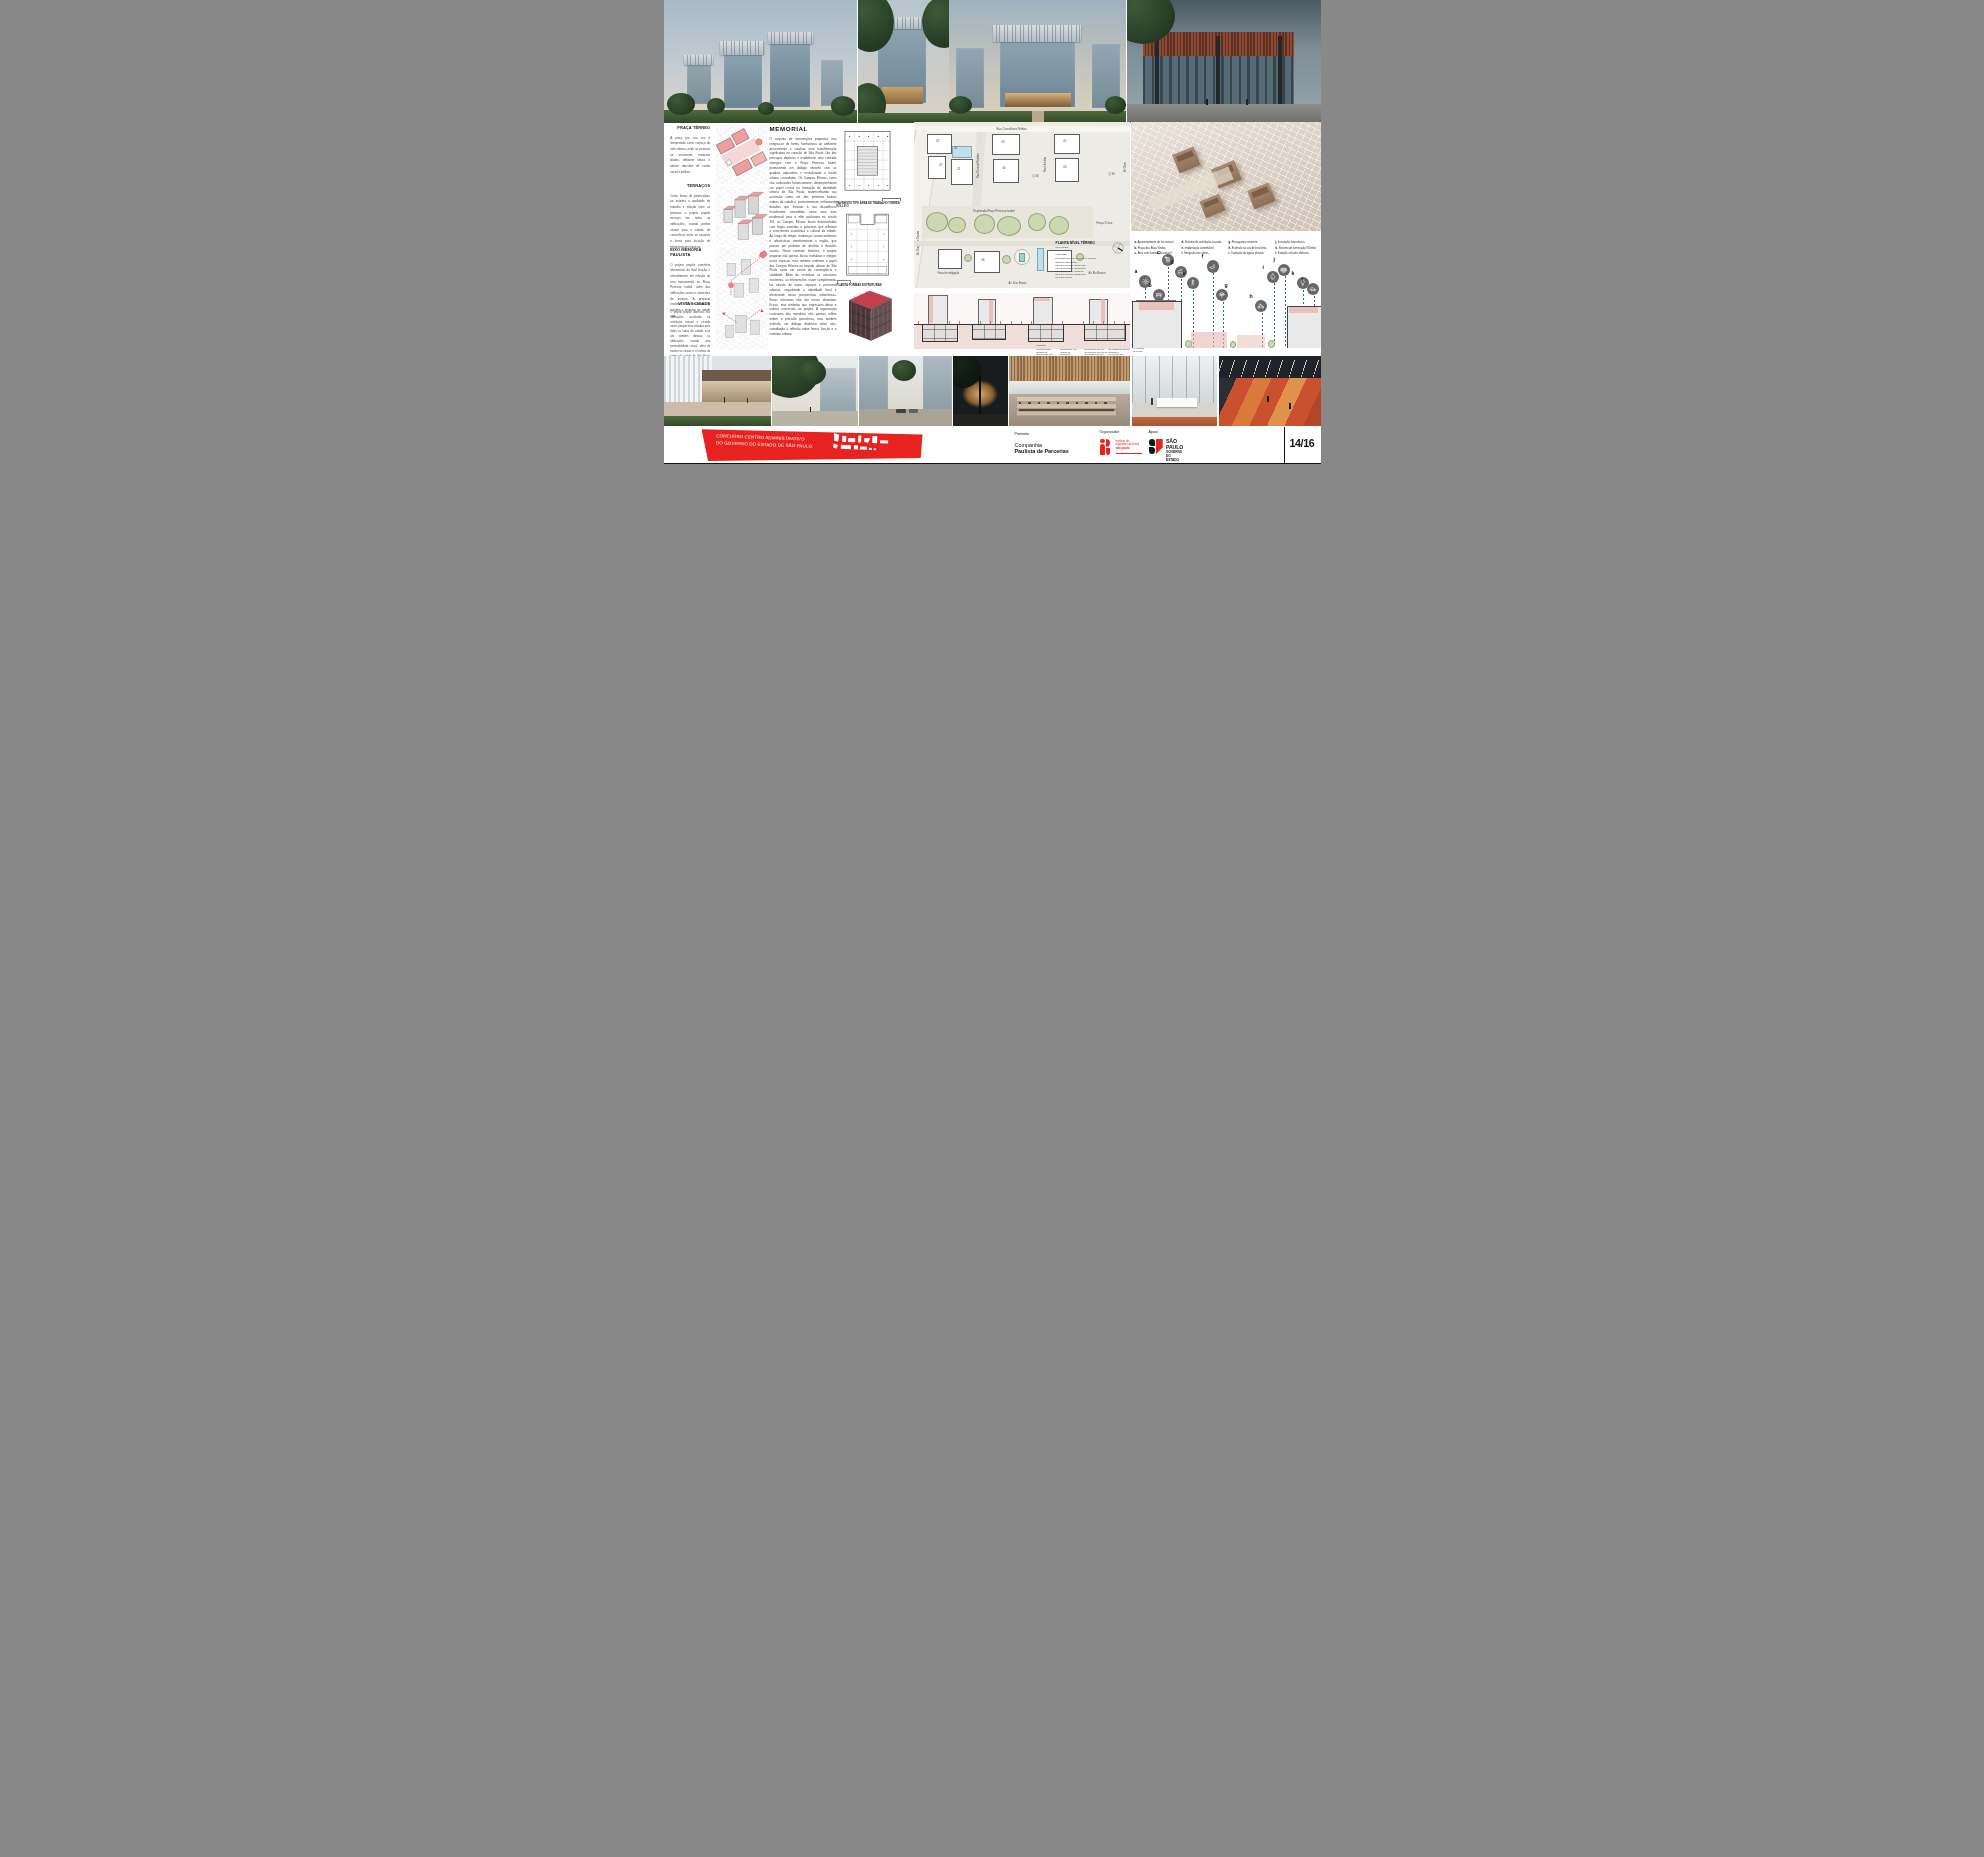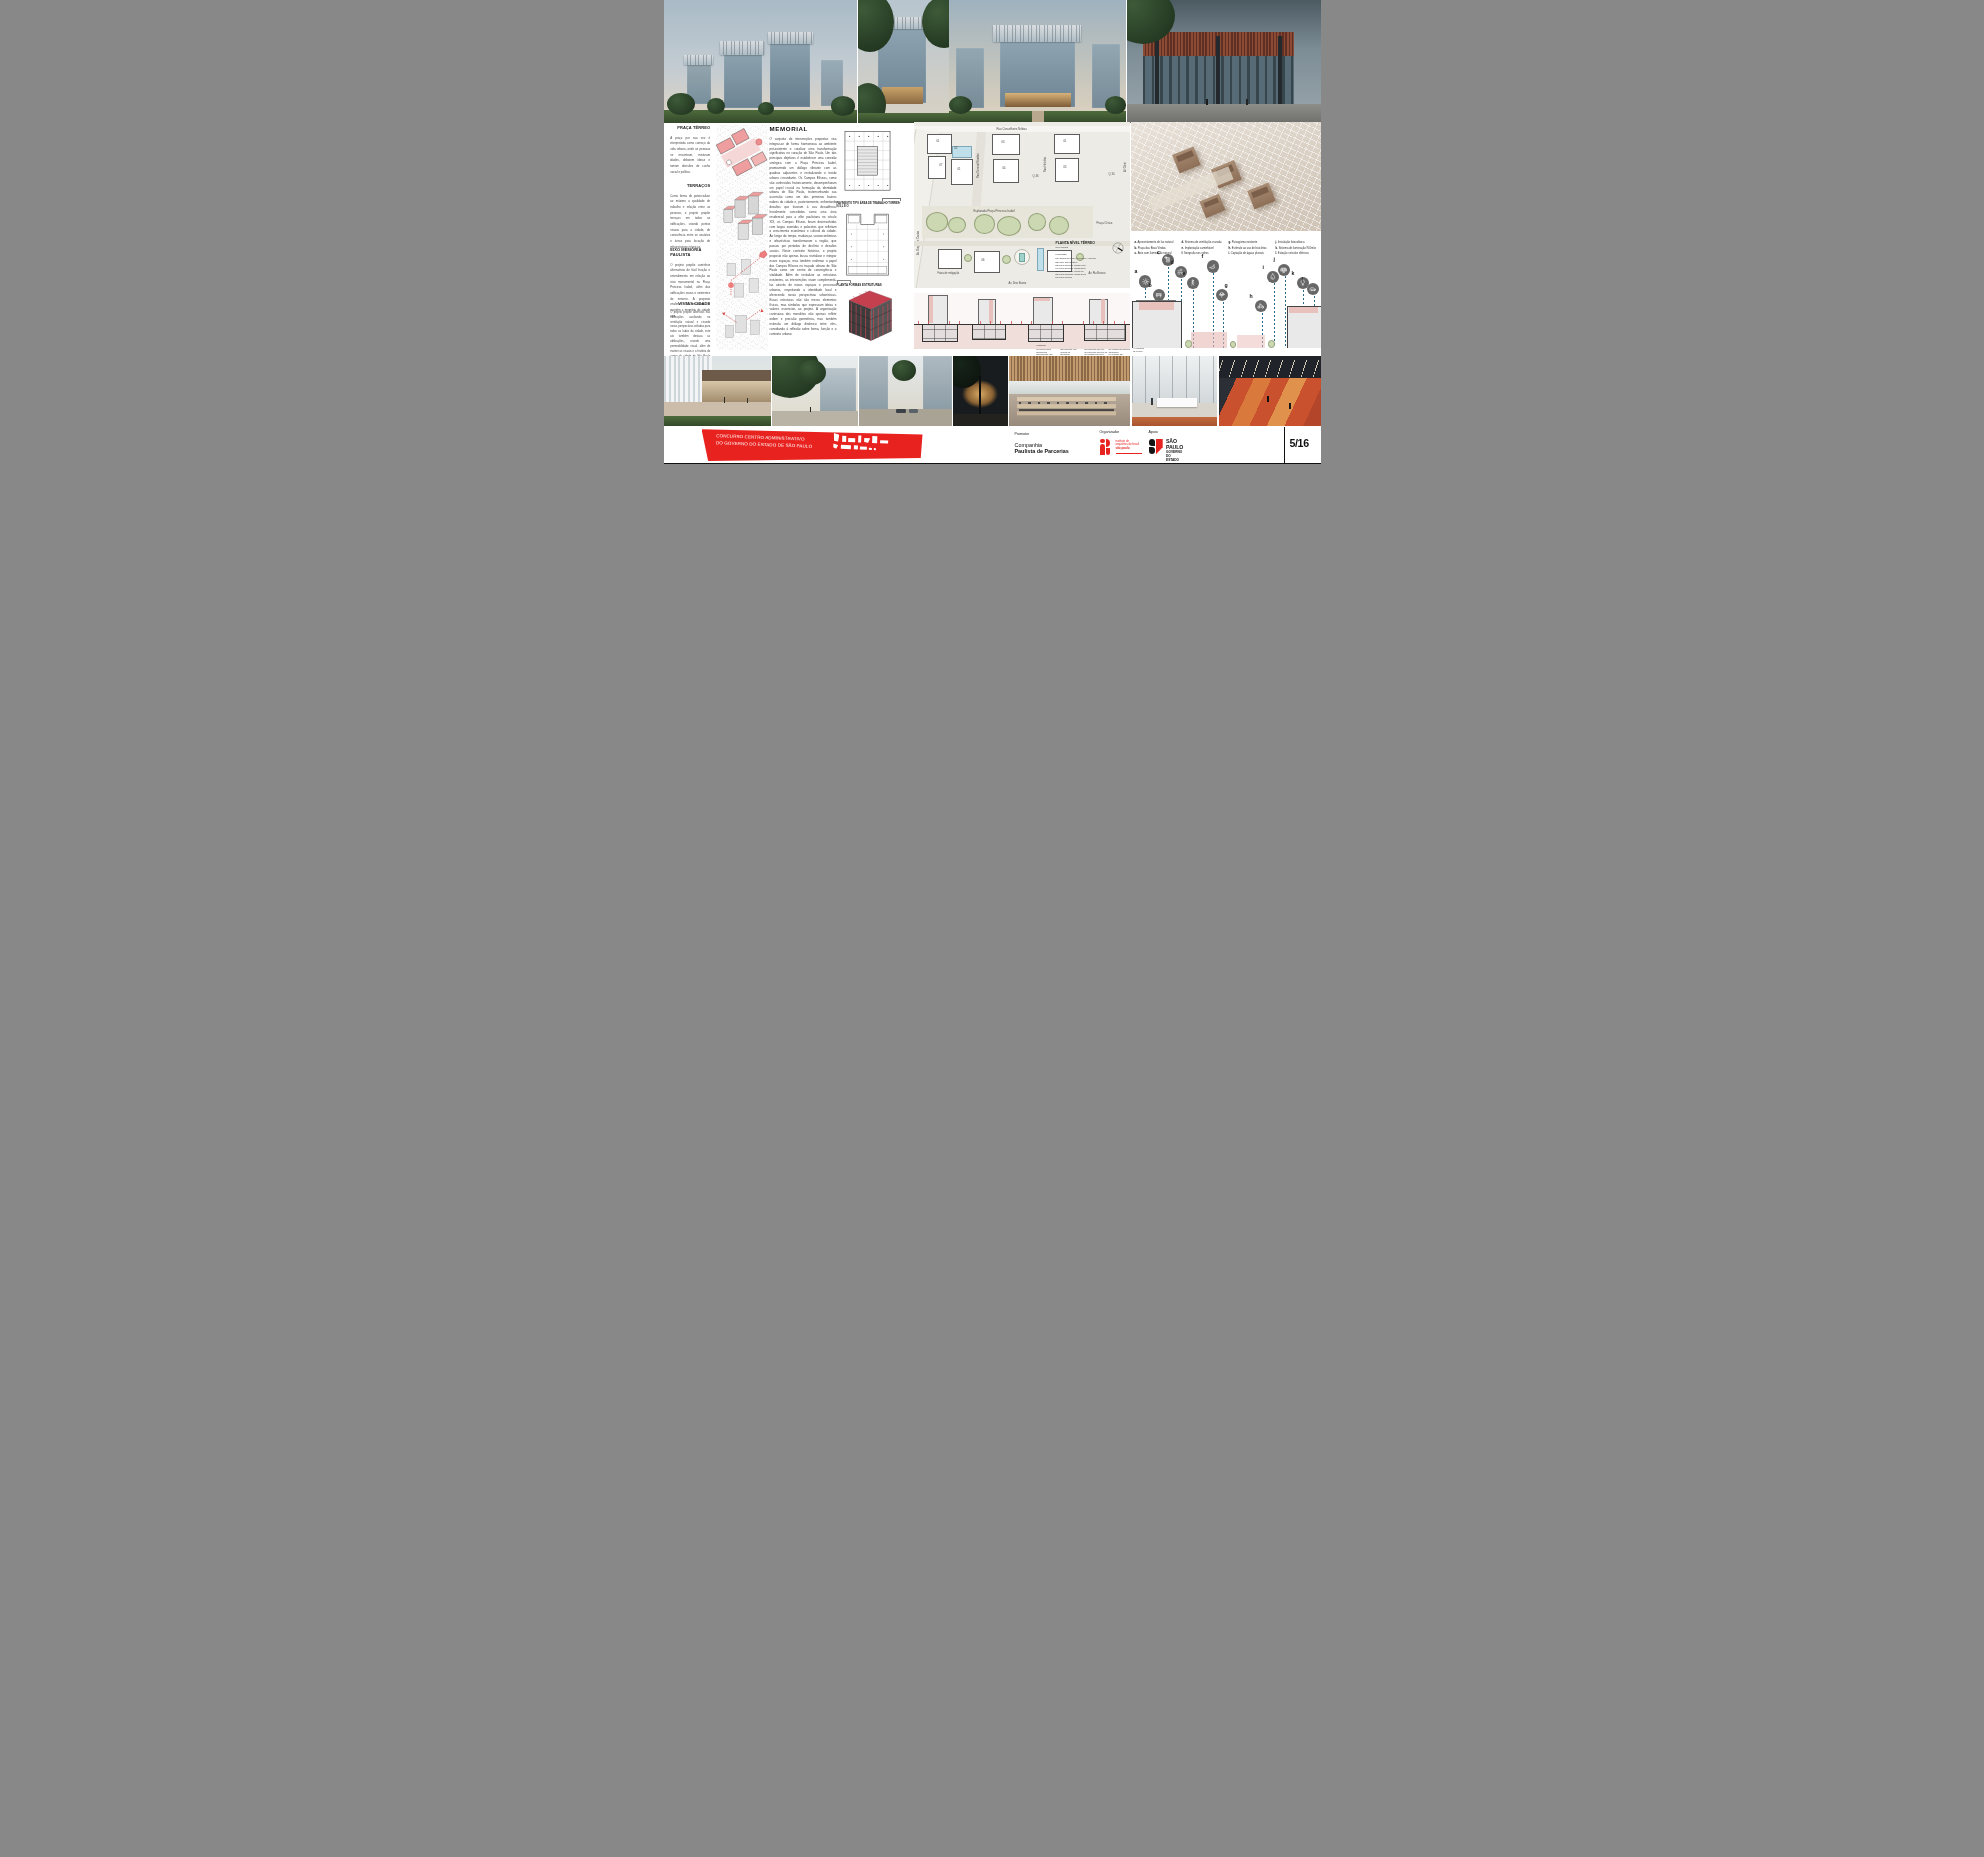--- a/index.html
+++ b/index.html
@@ -686,17 +686,17 @@
       <span style="position:absolute;left:7.5px;top:0;width:6.7px;height:15.5px;background:#e8221f;clip-path:polygon(0 0,100% 0,100% 55%,0 100%);"></span>
     </div>
     <div class="abs" style="left:17.5px;top:8px;color:#111;">
       <div style="font-size:5.2px;font-weight:bold;letter-spacing:-0.1px;">SÃO PAULO</div>
       <div style="font-size:3.2px;font-weight:bold;margin-top:0.4px;">GOVERNO DO ESTADO</div>
       <div style="font-size:2.5px;font-weight:bold;letter-spacing:0.2px;margin-top:0.8px;">SÃO PAULO SÃO TODOS</div>
     </div>
   </div>
 
   <div class="divline" style="left:620px;top:427px;width:0.6px;height:37px;"></div>
-  <div class="abs pagenum" style="left:626px;top:437px;">5/16</div>
+  <div class="abs pagenum" style="left:626px;top:437px;">14/16</div>
   <div class="divline" style="left:0;top:463px;width:657px;height:1.6px;"></div>
 
 </div>
 
 
 </body></html>

